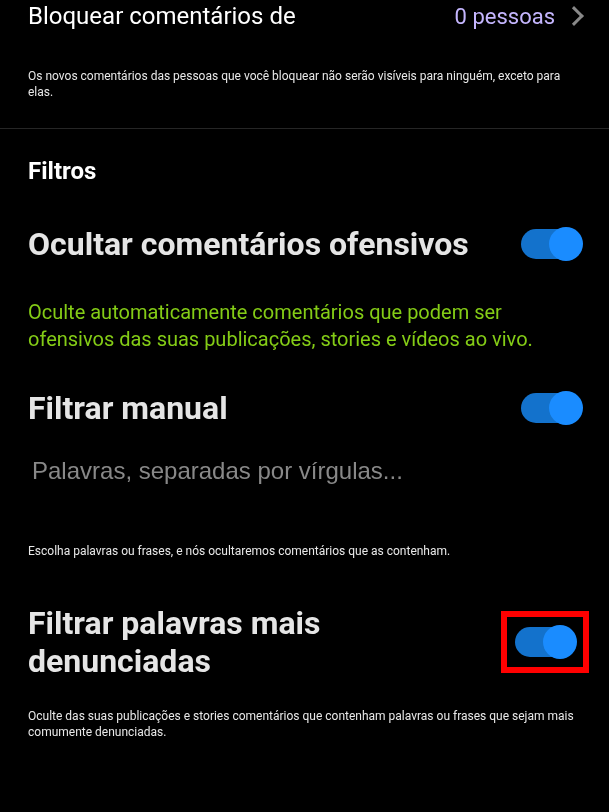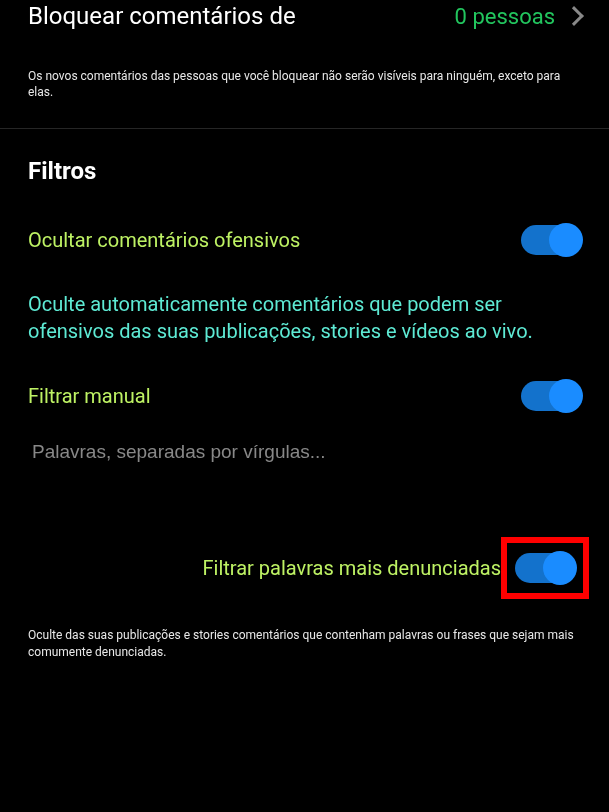--- a/index.html
+++ b/index.html
@@ -28,21 +28,21 @@
       text-align: center;
     }
     .block-value {
       display: flex;
       align-items: center;
       gap: 12px;
       color: #888;
     }
     .block-count {
       font-size: 22px;
-      color: #22c55e;
+      color: #c4b5fd;
     }
     .chevron {
       width: 14px;
       height: 14px;
       border-top: 3px solid #888;
       border-right: 3px solid #888;
       transform: rotate(45deg);
     }
     .description {
       font-size: 12px;
@@ -61,23 +61,23 @@
       padding-top: 28px;
       padding-bottom: 40px;
     }
     .setting-row {
       display: flex;
       align-items: center;
       justify-content: space-between;
       padding-bottom: 12px;
     }
     .setting-label {
-      font-size: 20px;
-      font-weight: 400;
-      color: #bef264;
+      font-size: 32px;
+      font-weight: 700;
+      color: #e5e5e5;
     }
     .toggle {
       width: 60px;
       height: 30px;
       background: #1372cc;
       border-radius: 15px;
       position: relative;
       flex-shrink: 0;
     }
     .toggle-knob {
@@ -85,30 +85,30 @@
       height: 34px;
       background: #1a8cff;
       border-radius: 50%;
       position: absolute;
       right: -2px;
       top: -2px;
     }
     .setting-description {
       font-size: 20px;
       line-height: 1.35;
-      color: #5eead4;
+      color: #84cc16;
       padding-top: 24px;
       padding-bottom: 36px;
     }
     .input-field {
       width: 100%;
       background: transparent;
       border: none;
       color: #f0abfc;
-      font-size: 19px;
+      font-size: 24px;
       padding: 18px 4px;
       outline: none;
     }
     .input-field::placeholder {
       color: #888;
     }
     .highlight-box {
       border: 6px solid #ff0000;
       padding: 10px 8px;
       display: inline-flex;
@@ -157,20 +157,21 @@
   <div class="setting-description">Oculte automaticamente comentários que podem ser ofensivos das suas publicações, stories e vídeos ao vivo.</div>
 
   <div class="setting-row">
     <div class="setting-label">Filtrar manual</div>
     <div class="toggle">
       <div class="toggle-knob"></div>
     </div>
   </div>
   <input class="input-field" type="text" placeholder="Palavras, separadas por vírgulas..." style="">
   <div class="spacer-lg"></div>
+  <div class="description">Escolha palavras ou frases, e nós ocultaremos comentários que as contenham.</div>
 
   <div class="spacer-sm"></div>
 
   <div class="reported-row">
     <div class="setting-label">Filtrar palavras mais denunciadas</div>
     <div class="reported-right">
       <div class="highlight-box">
         <div class="toggle">
           <div class="toggle-knob"></div>
         </div>

